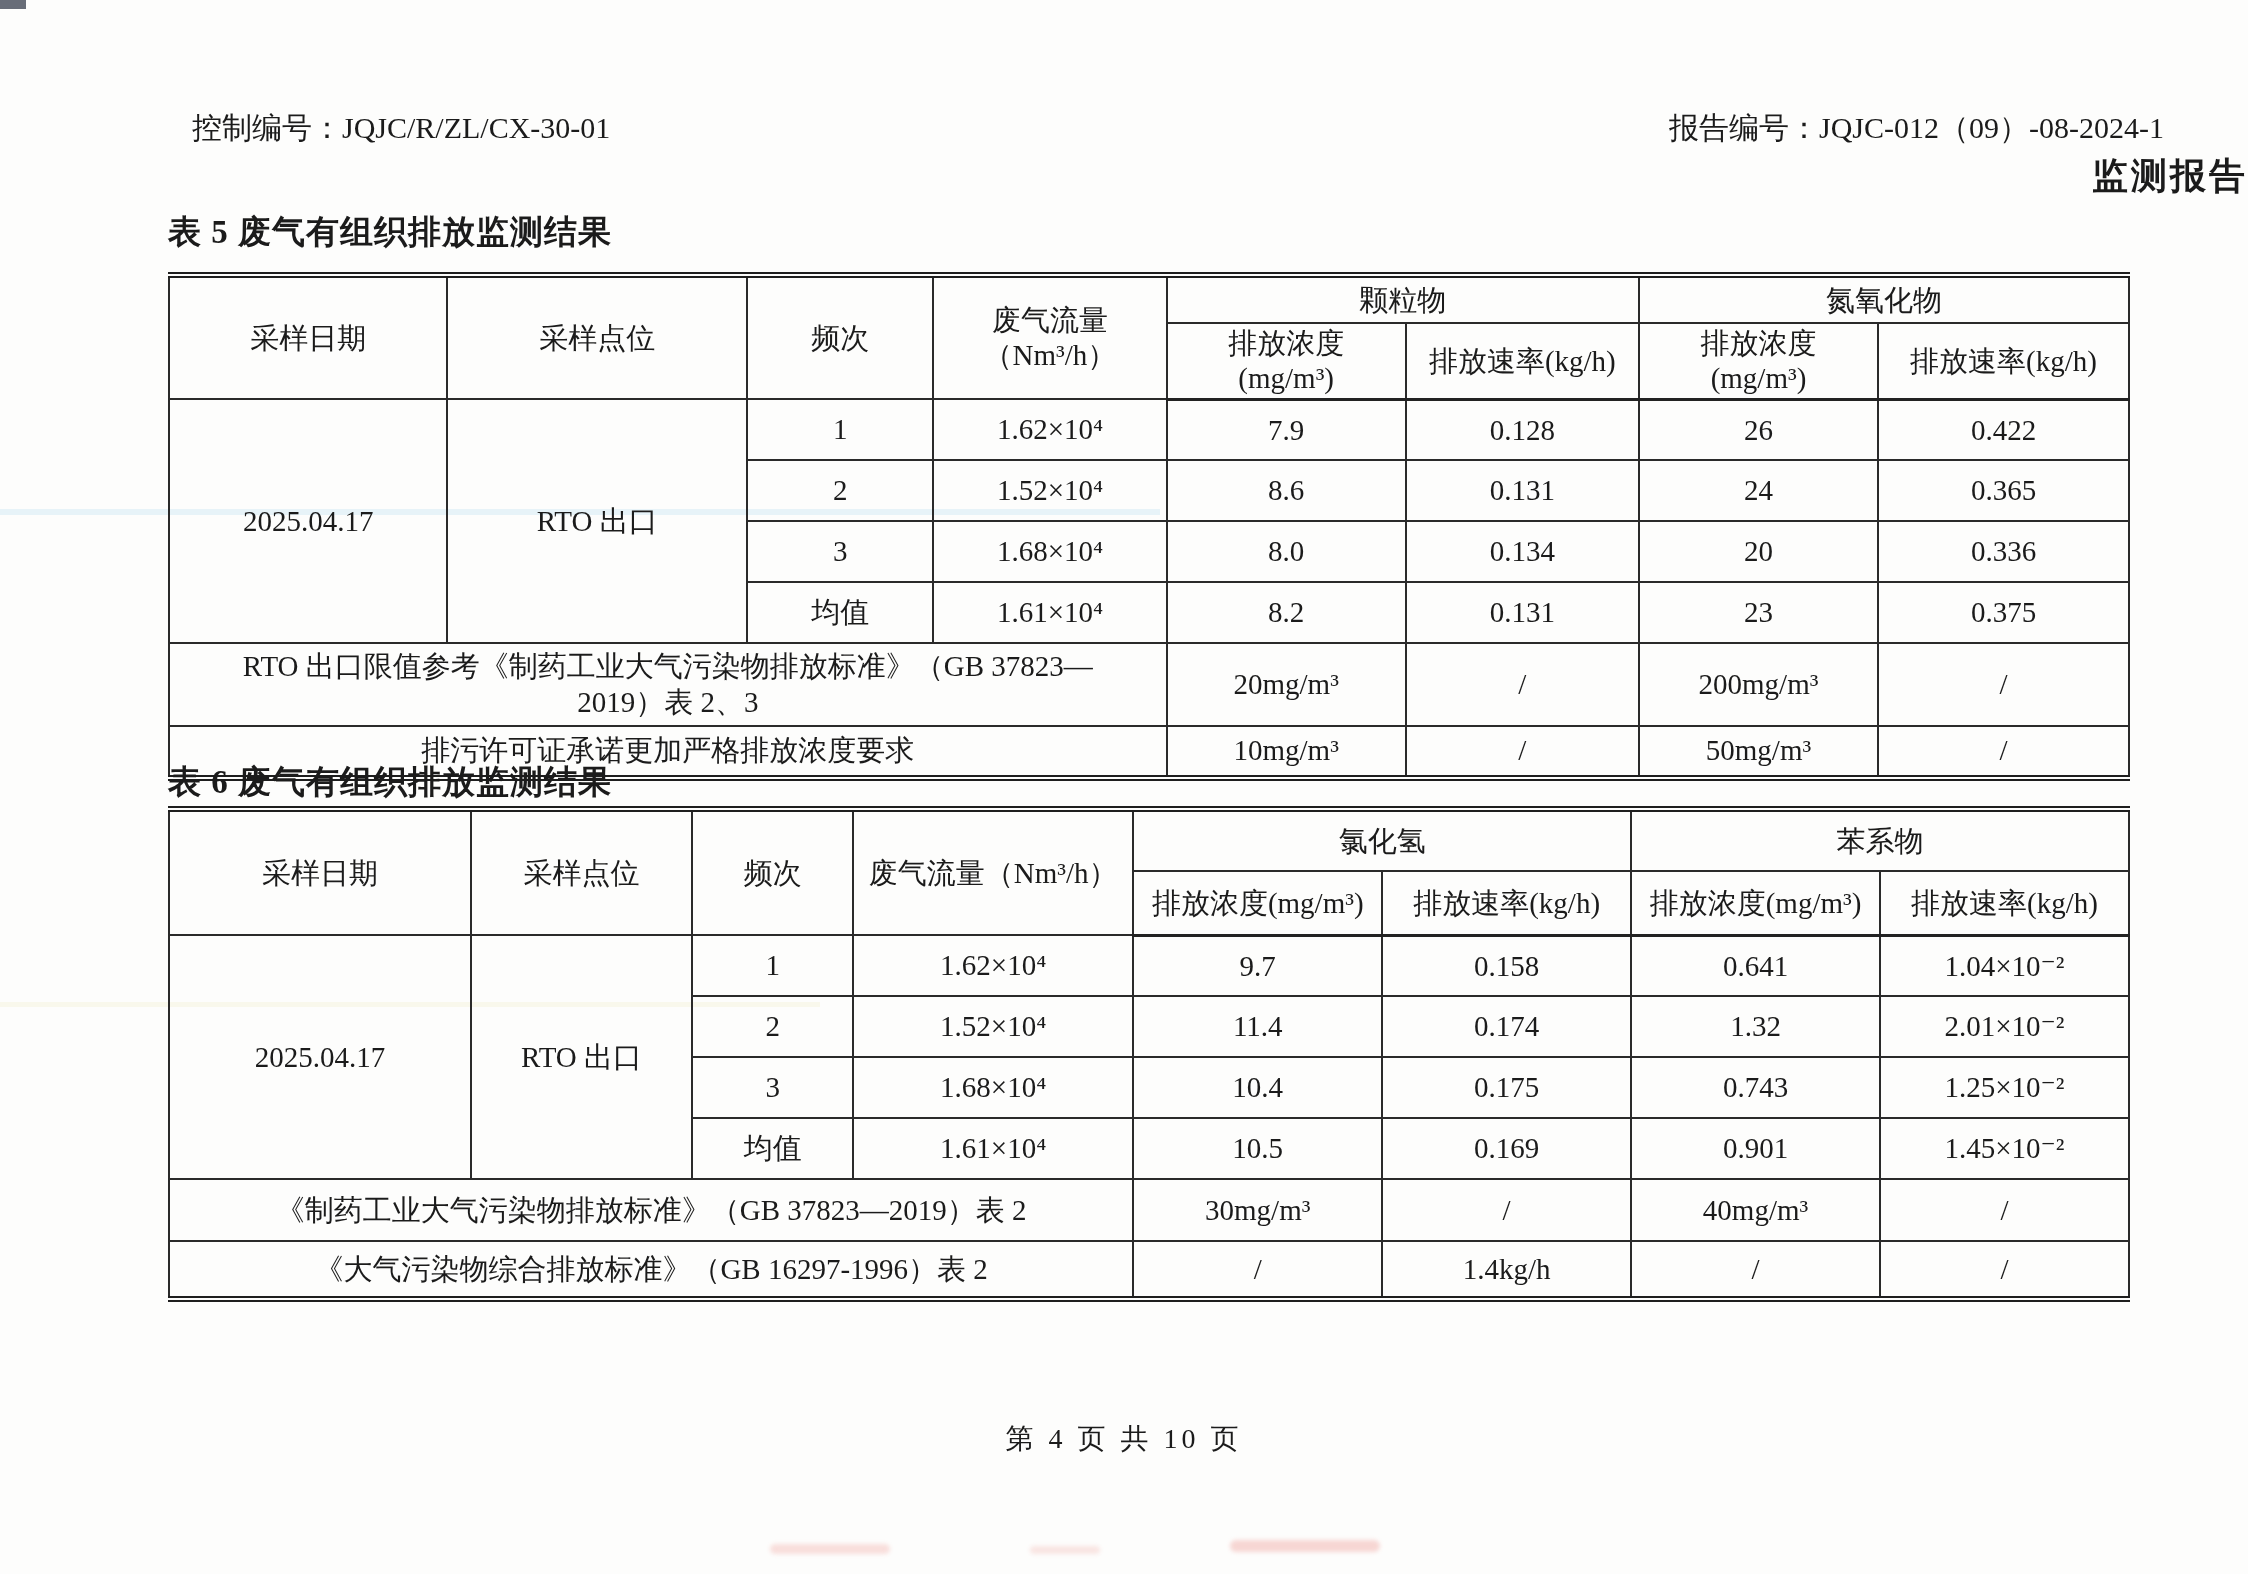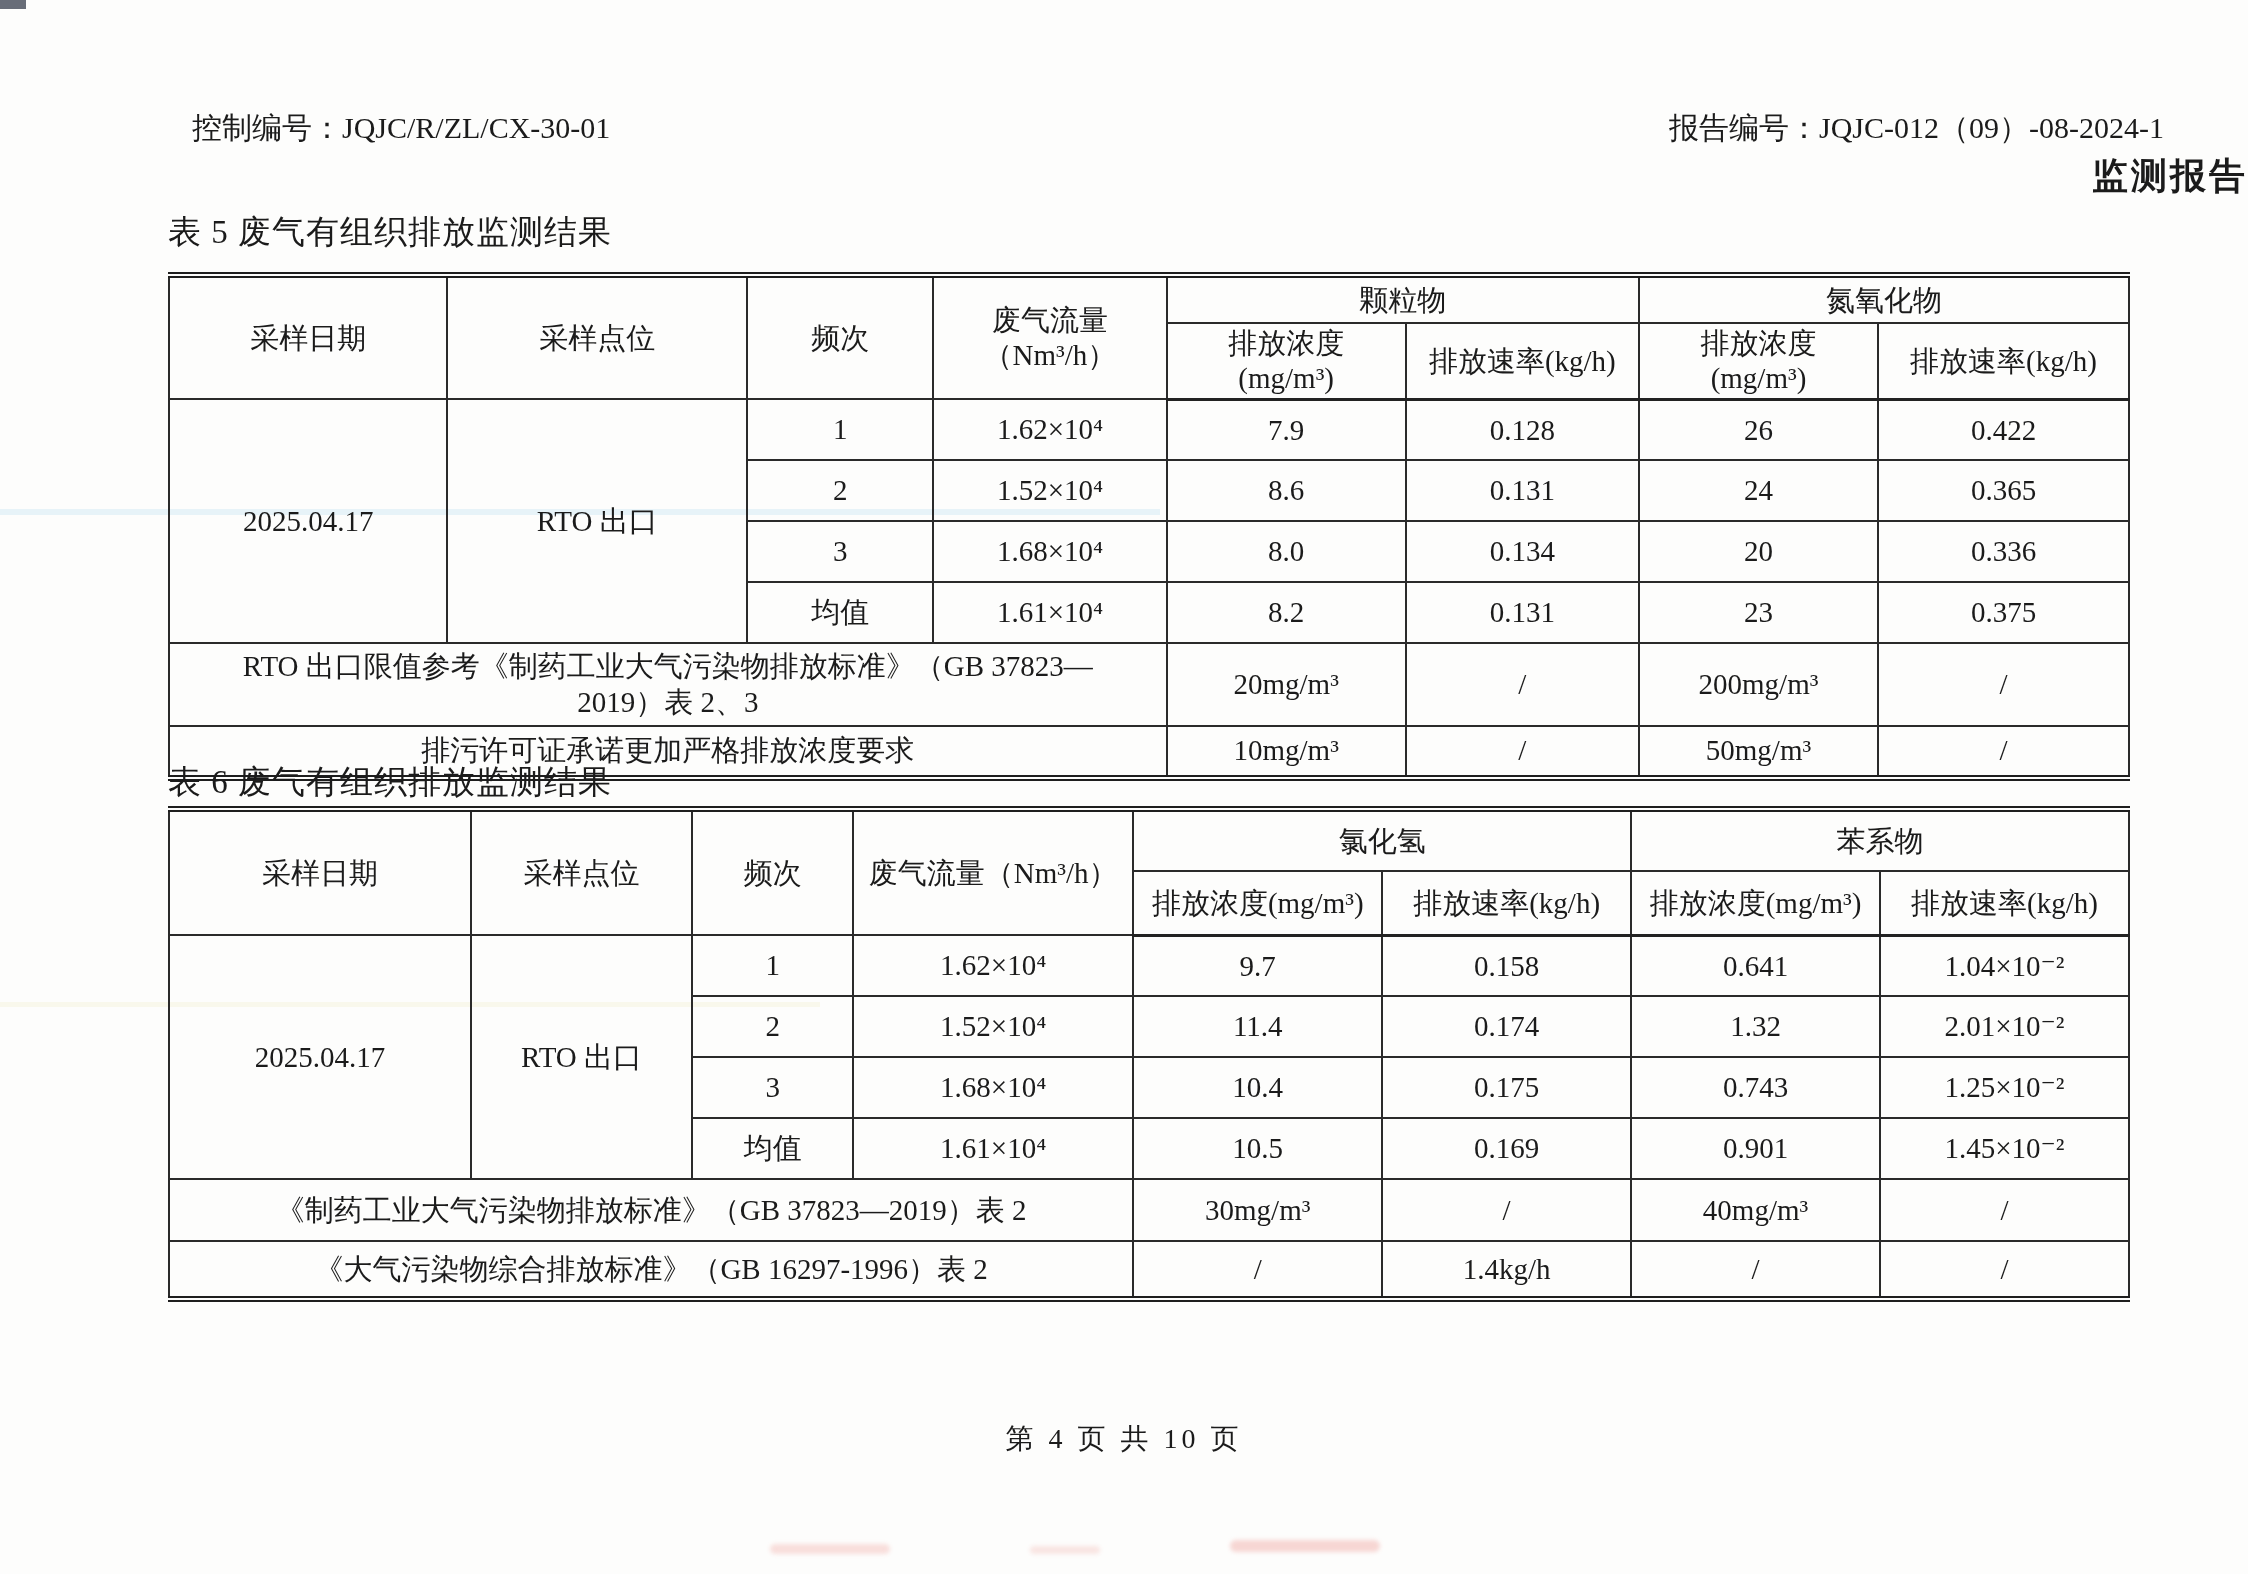--- a/index.html
+++ b/index.html
@@ -32,21 +32,21 @@
     width: 2248px;
     text-align: right;
     font-size: 36px;
     font-weight: bold;
     letter-spacing: 3px;
   }
   .table-caption {
     position: absolute;
     left: 168px;
     font-size: 33px;
-    font-weight: normal;
+    font-weight: bold;
     letter-spacing: 1px;
   }
   .caption-t5 { top: 210px; }
   .caption-t6 { top: 760px; }
   .tbl-wrap {
     position: absolute;
     left: 168px;
     width: 1962px;
   }
   .wrap-t5 { top: 272px; }

